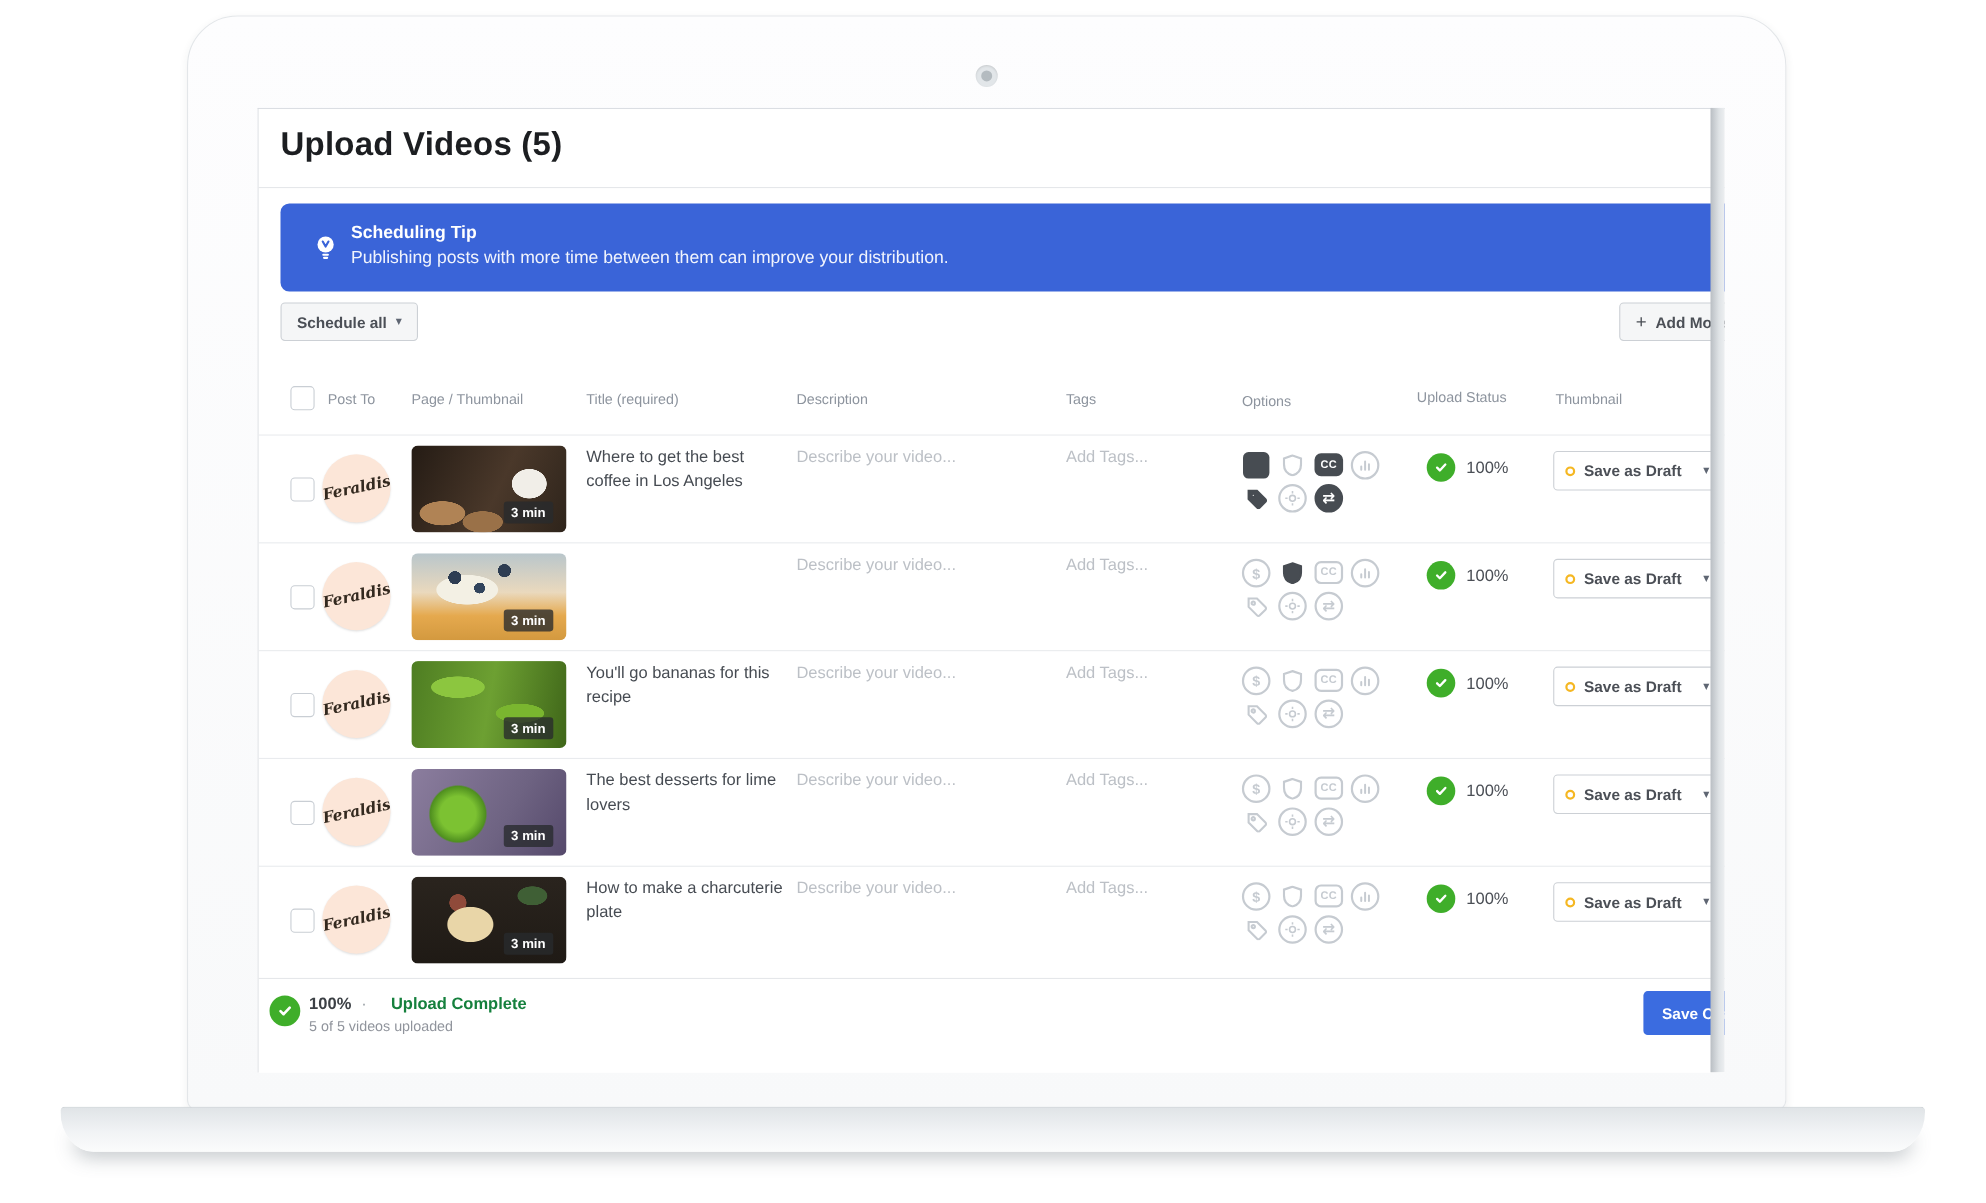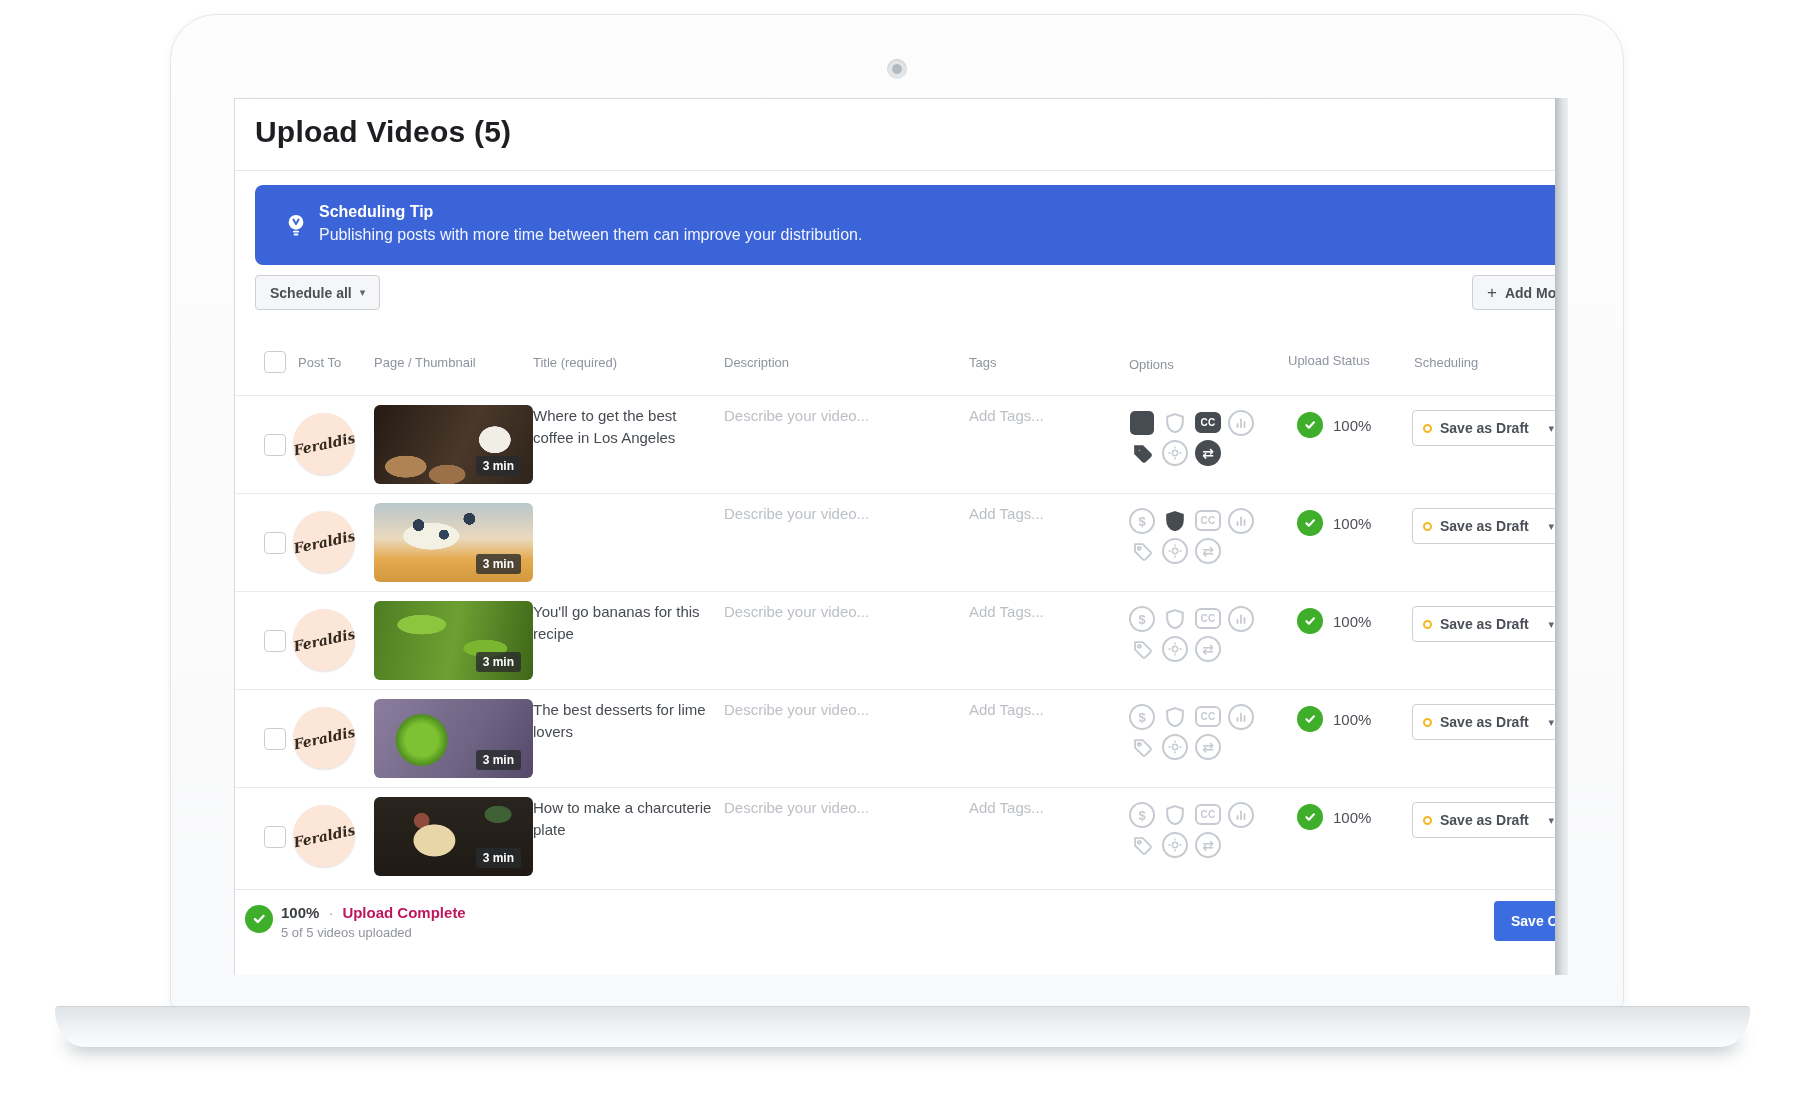--- a/index.html
+++ b/index.html
@@ -49,21 +49,21 @@
 
   
   .tbody{position:absolute;left:0;top:296px;width:1380px;border-top:1px solid #e9ebee;}
   .trow{position:relative;height:97px;border-bottom:1px solid #e9ebee;}
   .trow:last-child{border-bottom:none;}
   .trow .cb{left:29px;top:38px;}
   .avatar{position:absolute;left:58px;top:17px;width:62px;height:62px;border-radius:50%;background:#fce6d8;
     display:flex;align-items:center;justify-content:center;box-shadow:0 1px 2px rgba(0,0,0,.12);overflow:hidden;}
   .av-text{font-family:"DejaVu Serif","Liberation Serif",serif;font-style:italic;font-weight:bold;font-size:14px;
     color:#33291f;transform:rotate(-12deg);}
-  .thumb{position:absolute;left:139px;top:9px;width:159px;height:79px;border-radius:6px;overflow:hidden;}
+  .thumb{position:absolute;left:139px;top:9px;width:141px;height:79px;border-radius:6px;overflow:hidden;}
   .dur{position:absolute;right:12px;bottom:8px;background:rgba(40,42,45,.78);color:#fff;font-size:12px;font-weight:bold;
     padding:3px 7px;border-radius:3px;}
   .vtitle{position:absolute;left:298px;top:9px;width:182px;font-size:15px;line-height:22px;color:#464b52;cursor:text;}
   .vdesc{position:absolute;left:489px;top:9px;width:200px;font-size:15px;line-height:22px;color:#bcc0c6;cursor:text;}
   .vtags{position:absolute;left:734px;top:9px;width:150px;font-size:15px;line-height:22px;color:#bcc0c6;cursor:text;}
 
   
   .t1{background:
       radial-gradient(ellipse 26px 22px at 76% 44%, #f1eee8 0 60%, rgba(241,238,232,0) 62%),
       radial-gradient(ellipse 34px 18px at 20% 78%, #b08355 0 60%, rgba(176,131,85,0) 62%),
@@ -121,21 +121,21 @@
   .draft-dot{width:9px;height:9px;border:2.5px solid var(--draft_dot,#f5b722);border-radius:50%;box-sizing:border-box;flex:none;}
   .publabel{font-size:14px;font-weight:bold;color:#4b4f56;white-space:nowrap;}
   .pubbtn .caret{margin-left:auto;}
 
   
   .pfooter{position:absolute;left:0;top:790px;width:1380px;height:87px;border-top:1px solid #e5e7ea;}
   .pfooter .gcheck{position:absolute;left:10px;top:15px;width:28px;height:28px;}
   .f-line1{position:absolute;left:46px;top:14px;font-size:15px;display:flex;gap:9px;align-items:baseline;}
   .f-pct{font-weight:bold;color:#3c4045;}
   .f-sep{color:#9aa0a6;}
-  .f-status{font-weight:bold;color:#be185d;}
+  .f-status{font-weight:bold;color:#15803d;margin-left:13px;}
   .f-line2{position:absolute;left:46px;top:35px;font-size:13px;color:#90949c;}
   .save-btn{position:absolute;left:1259px;top:11px;width:140px;height:40px;background:var(--save_blue,#3b6ce0);
     border:none;border-radius:4px;color:#fff;font-size:14px;font-weight:bold;text-align:left;padding:0 0 0 17px;
     cursor:pointer;white-space:nowrap;overflow:hidden;font-family:inherit;}
 </style>
 </head>
 <body>
 
 <div class="stage">
 
@@ -170,21 +170,21 @@
 
         <div class="thead">
           <span class="cb"></span>
           <span class="hl" style="left:63px">Post To</span>
           <span class="hl" style="left:139px">Page / Thumbnail</span>
           <span class="hl" style="left:298px">Title (required)</span>
           <span class="hl" style="left:489px">Description</span>
           <span class="hl" style="left:734px">Tags</span>
           <span class="hl" style="left:894px;top:8px">Options</span>
           <span class="hl" style="left:1053px;top:4px">Upload Status</span>
-          <span class="hl" style="left:1179px">Scheduling</span>
+          <span class="hl" style="left:1179px">Thumbnail</span>
         </div>
 
         <div class="tbody">
 
           <div class="trow">
             <span class="cb"></span>
             <div class="avatar">
                 <span class="av-text">Feraldis</span>
               </div>
             <div class="thumb t1">

